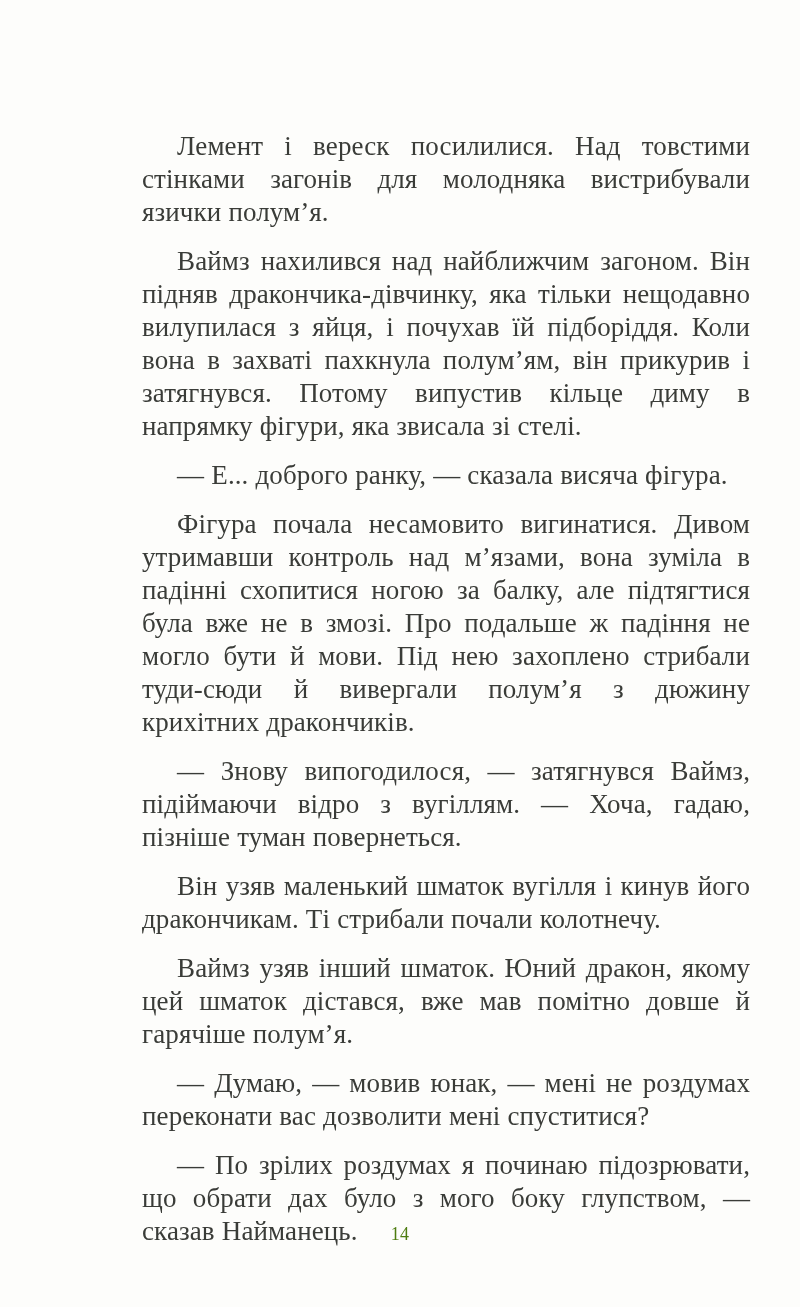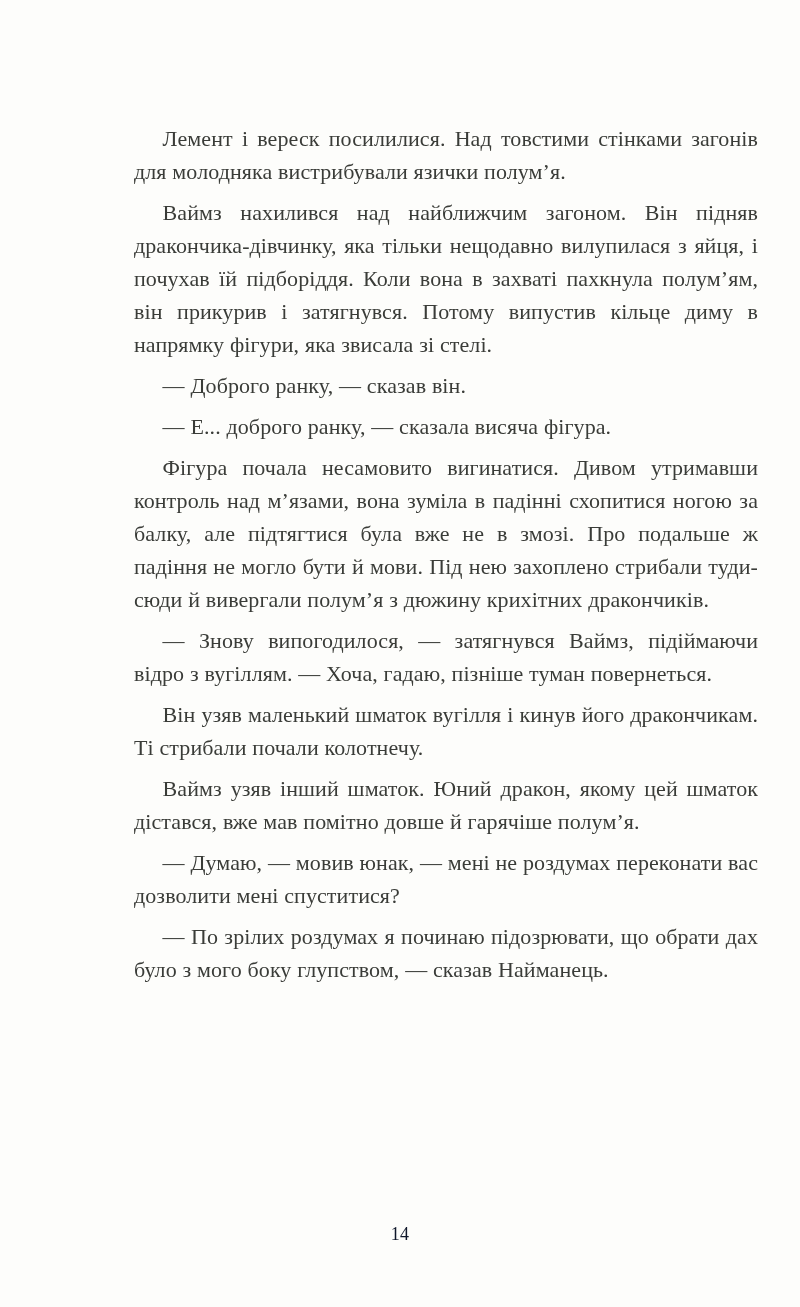--- a/index.html
+++ b/index.html
@@ -28,58 +28,57 @@
   }
 
   .text-block {
     position: absolute;
     left: 126px;
     top: 114px;
     width: 640px;
   }
 
   p.para {
-    margin: 8px;
+    margin: 16px;
     padding: 0;
     text-indent: 1.30em;
     text-align: justify;
     text-align-last: left;
-    font-size: 22px;
+    font-size: 27px;
     line-height: 33.0px;
     letter-spacing: 0.004em;
     word-spacing: 0.008em;
     hyphens: manual;
     -webkit-hyphens: manual;
   }
 
   p.para.dialogue {
     text-indent: 1.30em;
   }
 
   .folio {
     position: absolute;
     left: 0;
     top: 1223px;
     width: 800px;
     text-align: center;
     font-size: 18px;
     line-height: 22px;
-    color: #0f172a;
+    color: #4d7c0f;
     letter-spacing: 0.02em;
   }
 </style>
 </head>
 <body>
 
 <div class="page">
 
   <div class="text-block">
     <p class="para">Лемент і вереск посилилися. Над товстими стінками за­гонів для молодняка вистрибували язички полум’я.</p>
     <p class="para">Ваймз нахилився над найближчим загоном. Він підняв дракончика-дівчинку, яка тільки нещодавно вилупилася з яйця, і почухав їй підборіддя. Коли вона в захваті пахк­нула полум’ям, він прикурив і затягнувся. Потому випус­тив кільце диму в напрямку фігури, яка звисала зі стелі.</p>
-    <p class="para dialogue">— Доброго ранку, — сказав він.</p>
     <p class="para dialogue">— Е... доброго ранку, — сказала висяча фігура.</p>
     <p class="para">Фігура почала несамовито вигинатися. Дивом утримав­ши контроль над м’язами, вона зуміла в падінні схопити­ся ногою за балку, але підтягтися була вже не в змозі. Про подальше ж падіння не могло бути й мови. Під нею захоп­лено стрибали туди-сюди й вивергали полум’я з дюжину крихітних дракончиків.</p>
     <p class="para dialogue">— Знову випогодилося, — затягнувся Ваймз, підійма­ючи відро з вугіллям. — Хоча, гадаю, пізніше туман по­вернеться.</p>
     <p class="para">Він узяв маленький шматок вугілля і кинув його дра­кончикам. Ті стрибали почали колотнечу.</p>
     <p class="para">Ваймз узяв інший шматок. Юний дракон, якому цей шматок дістався, вже мав помітно довше й гарячіше полум’я.</p>
     <p class="para dialogue">— Думаю, — мовив юнак, — мені не роздумах перекона­ти вас дозволити мені спуститися?</p>
     <p class="para dialogue">— По зрілих роздумах я починаю підозрювати, що об­рати дах було з мого боку глупством, — сказав Найманець.</p>
   </div>
 
   <div class="folio">14</div>

